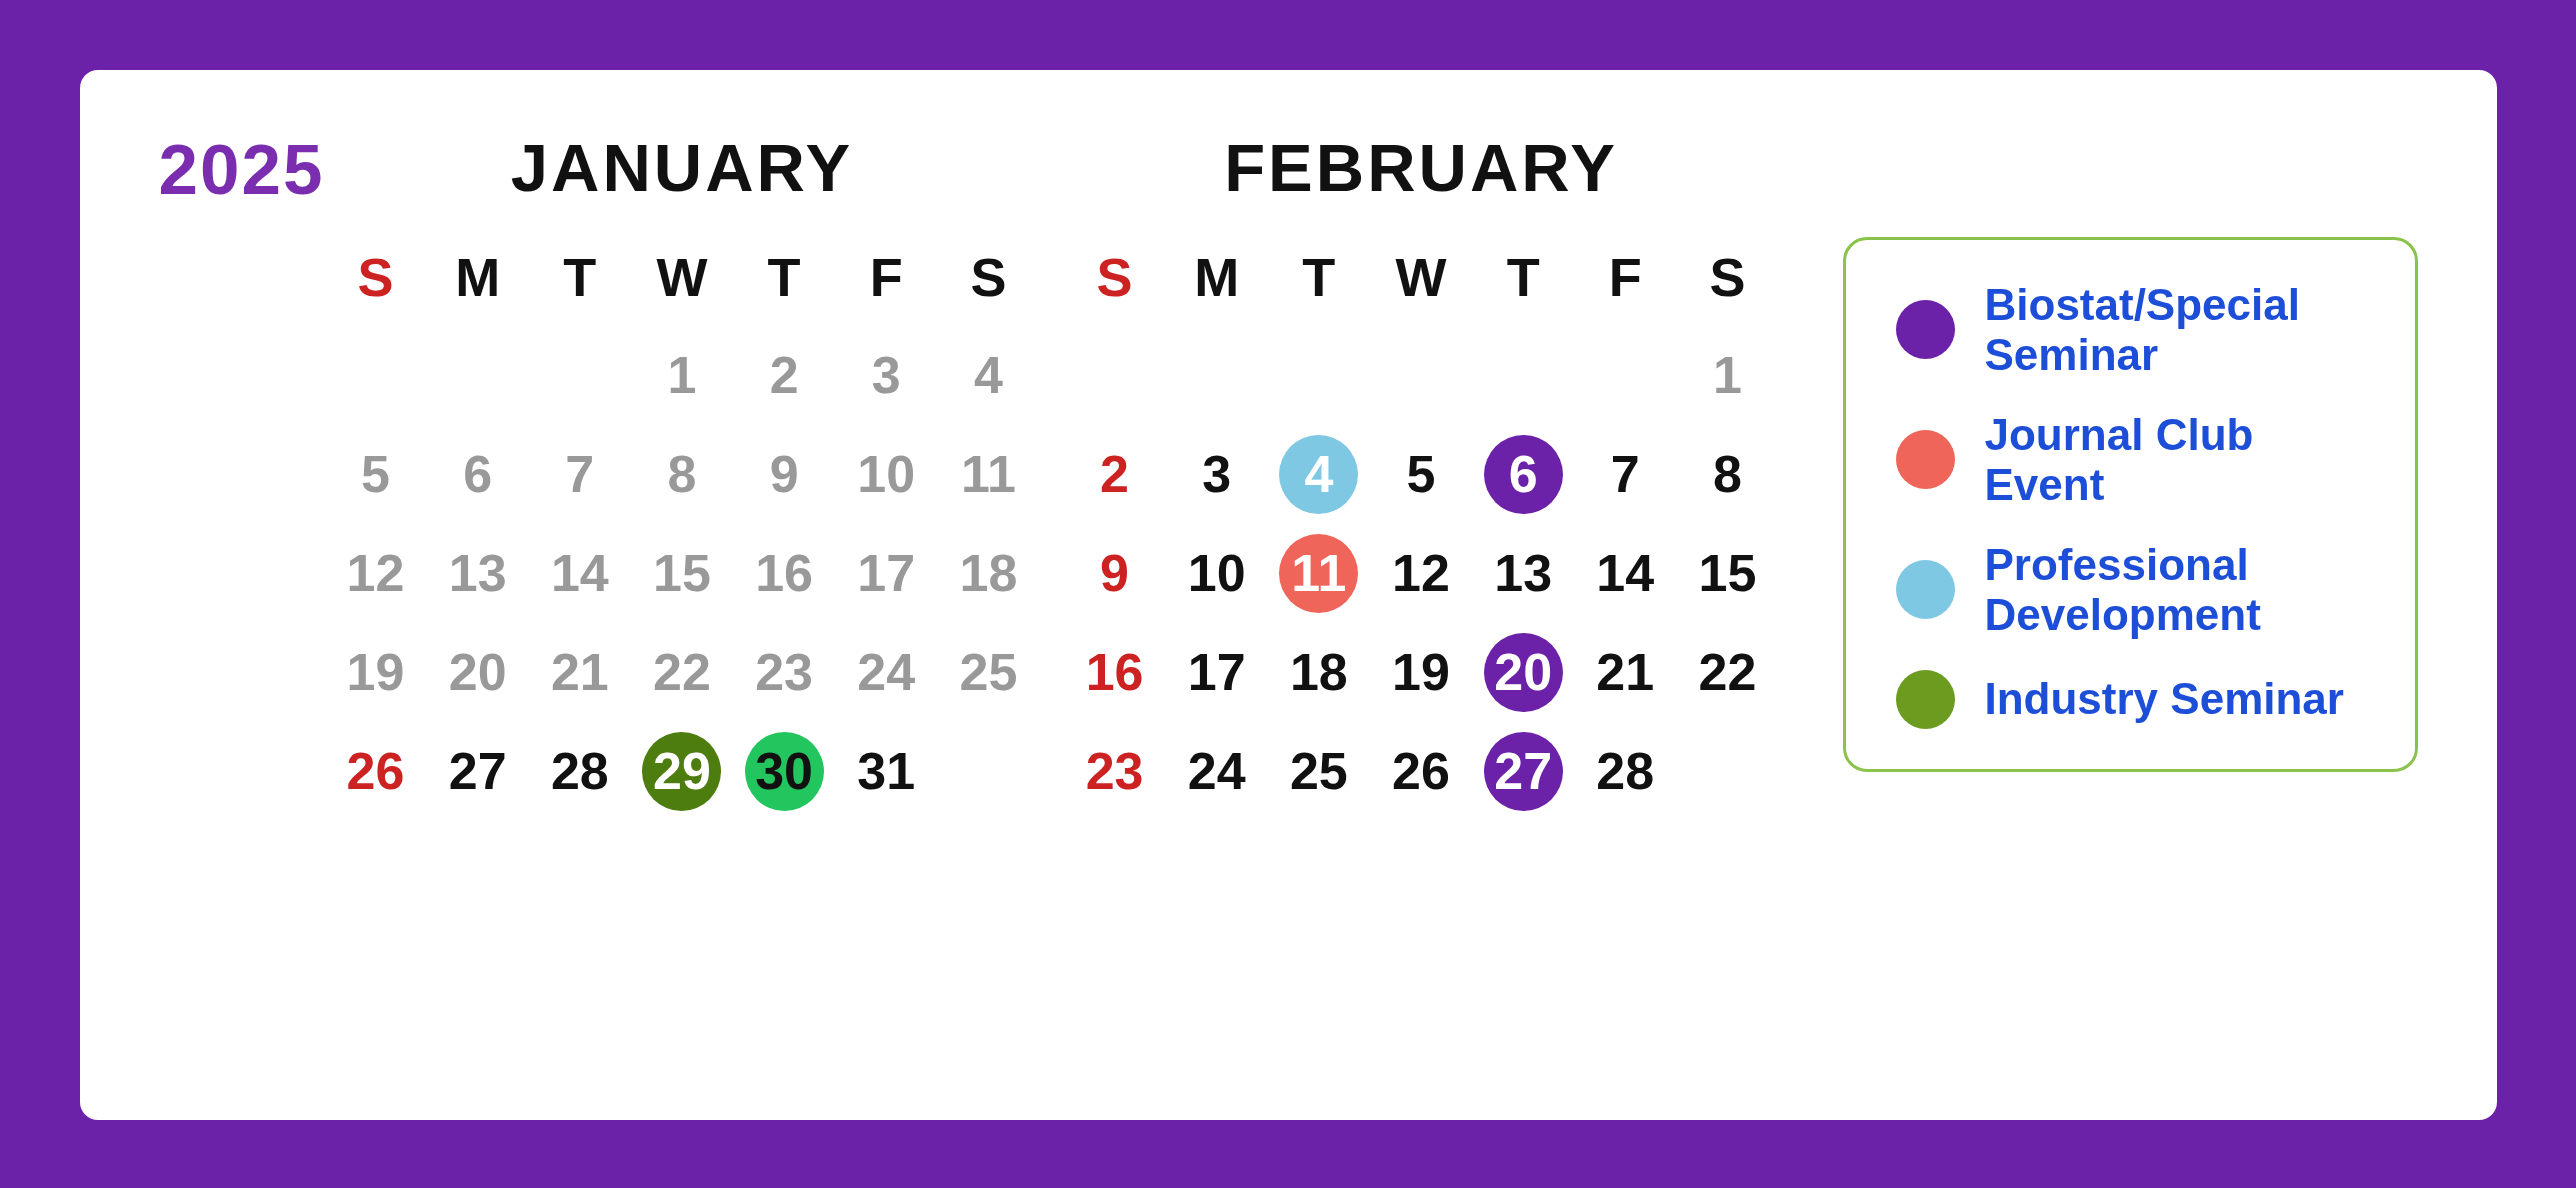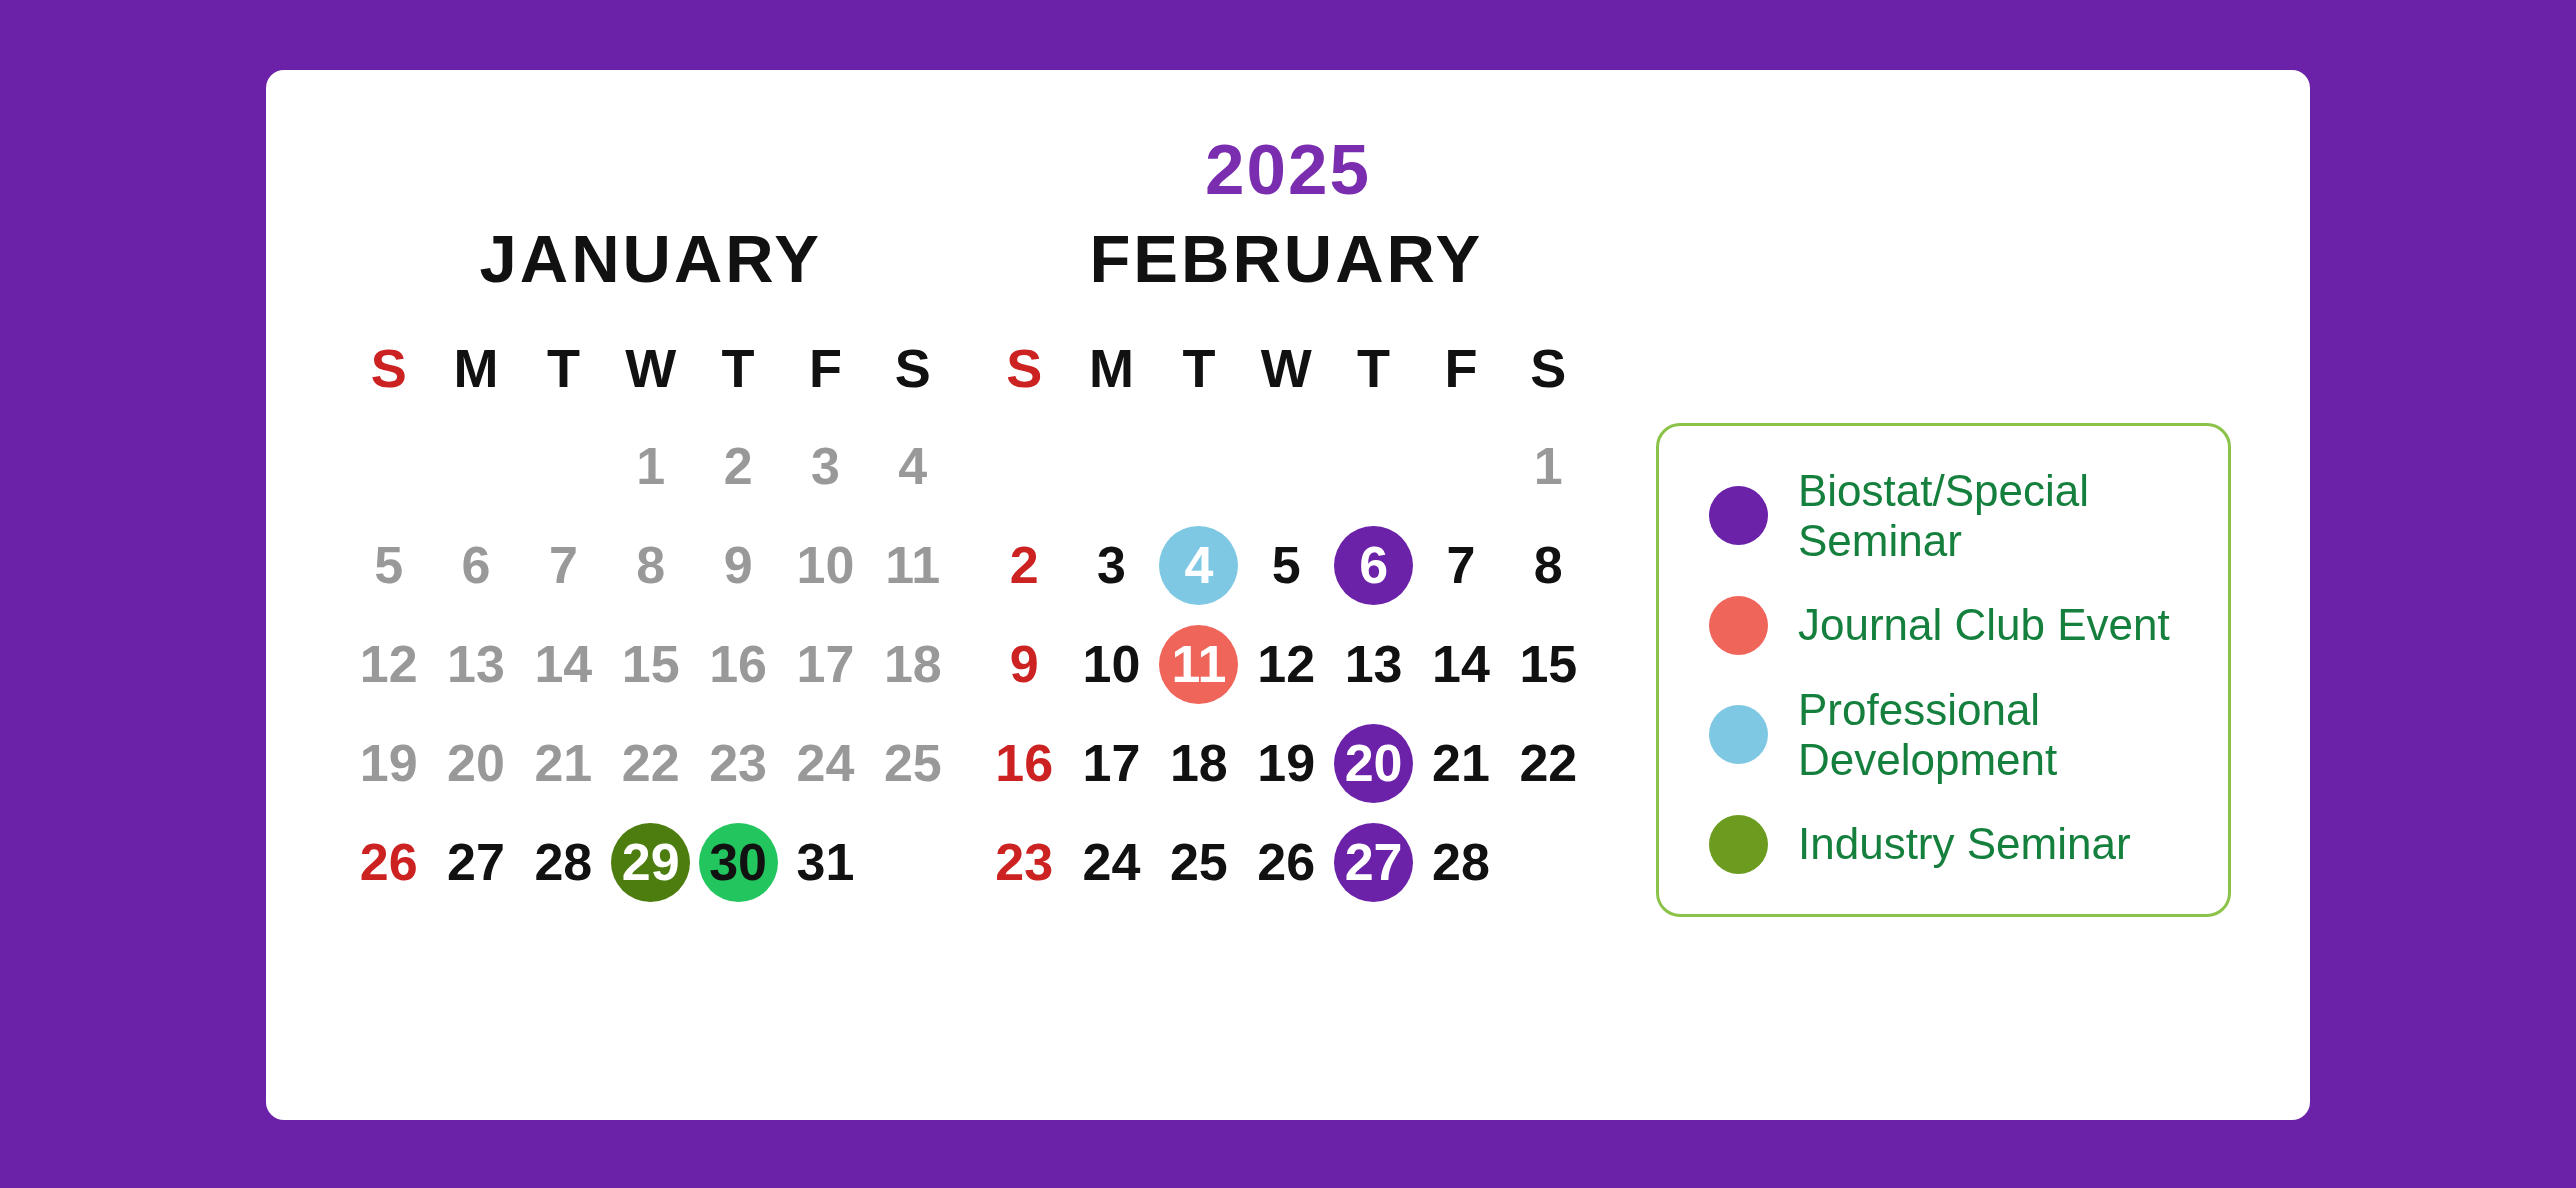--- a/index.html
+++ b/index.html
@@ -10,26 +10,25 @@
       align-items: center;
       justify-content: center;
       width: 2576px;
       height: 1189px;
       font-family: Arial, Helvetica, sans-serif;
     }
 
     .card {
       background: #ffffff;
       border-radius: 18px;
-      width: 2044px;
+      width: 2417px;
       height: 1050px;
       padding: 59px 79px;
       display: flex;
-      flex-direction: column;
-      align-items: center;
+      align-items: flex-start;
     }
 
     .year-title {
       font-size: 71px;
       font-weight: bold;
       color: #7b2db0;
       margin-bottom: 10px;
       letter-spacing: 2px;
     }
 
@@ -135,22 +134,22 @@
 
     .legend-dot {
       width: 59px;
       height: 59px;
       border-radius: 50%;
       flex-shrink: 0;
     }
 
     .legend-label {
       font-size: 44px;
-      font-weight: normal;
-      color: #15803d;
+      font-weight: bold;
+      color: #1d4ed8;
     }
   </style>
 </head>
 <body>
 
 <div class="card">
   <div class="year-title">2025</div>
   <div class="calendars-row">
 
     <div class="calendar">

